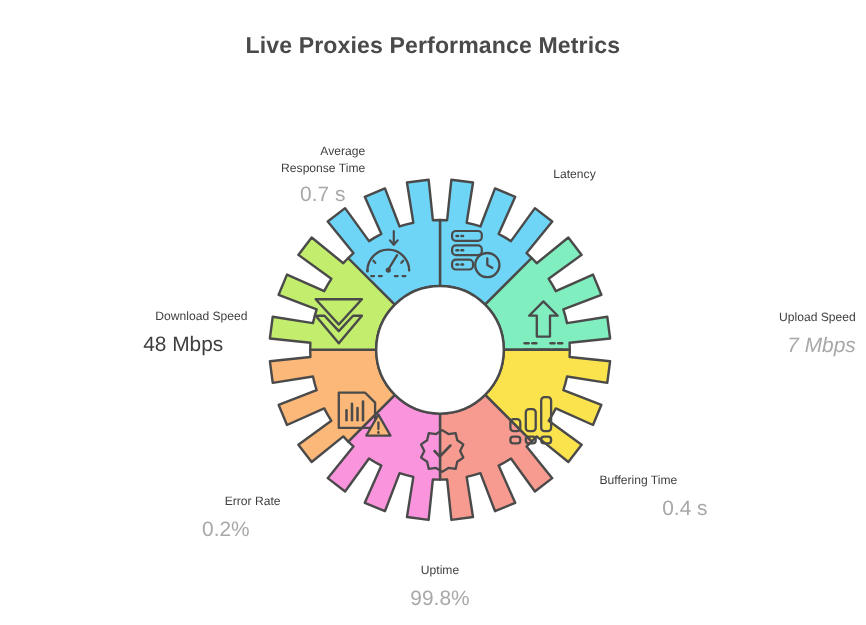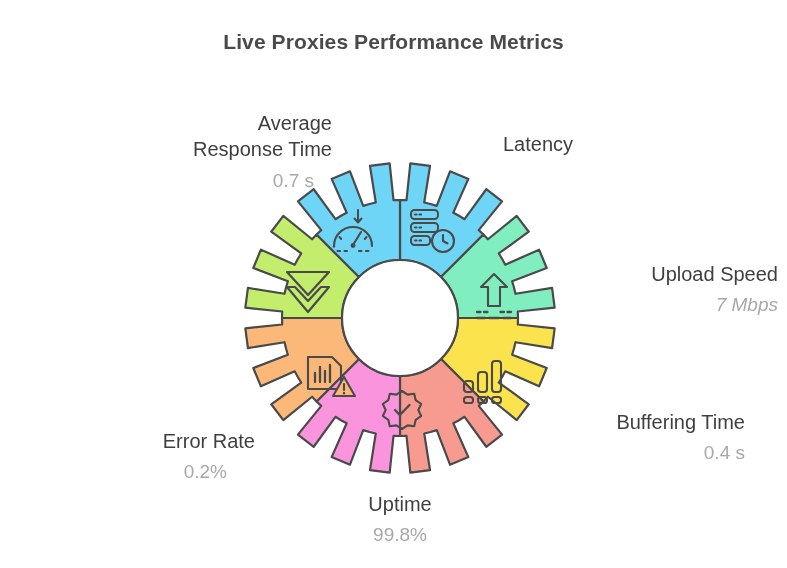--- a/index.html
+++ b/index.html
@@ -33,24 +33,25 @@
   #gear-svg {
     position: absolute;
     left: 0;
     top: 0;
   }
   .metric-label {
     position: absolute;
     line-height: 1.32;
   }
   .metric-label .m-name {
-    font-size: 20px;
+    font-size: 11px;
     color: #3f3f3f;
     display: block;
     white-space: pre-line;
+    margin-top: 21px;
   }
   .metric-label .m-value {
     font-size: 19px;
     color: #a8a8a8;
     display: block;
     margin-top: 5px;
   }
   .metric-label.dark-value .m-value {
     color: #3f3f3f;
   }
@@ -81,21 +82,21 @@
   .lbl-error-rate {
     left: 80px;
     top: 428px;
     width: 175px;
     text-align: right;
   }
   .lbl-buffering-time {
     left: 545px;
     top: 409px;
     width: 200px;
-    text-align: right;
+    text-align: left;
   }
   .lbl-uptime {
     left: 305px;
     top: 491px;
     width: 190px;
     text-align: center;
   }
   .lbl-avg-response-time .m-value { margin-right: 18px; }
   .lbl-latency .m-value { margin-left: 4px; }
   .lbl-download-speed .m-value { margin-right: 22px; }
@@ -223,14 +224,18 @@
   <div class="metric-label lbl-uptime">
     <span class="m-name">Uptime</span>
     <span class="m-value">99.8%</span>
   </div>
 
   <div class="metric-label lbl-error-rate">
     <span class="m-name">Error Rate</span>
     <span class="m-value">0.2%</span>
   </div>
 
+  <div class="metric-label lbl-download-speed dark-value">
+    <span class="m-name">Download Speed</span>
+    <span class="m-value">48 Mbps</span>
+  </div>
 
 </div>
 
 </body></html>

